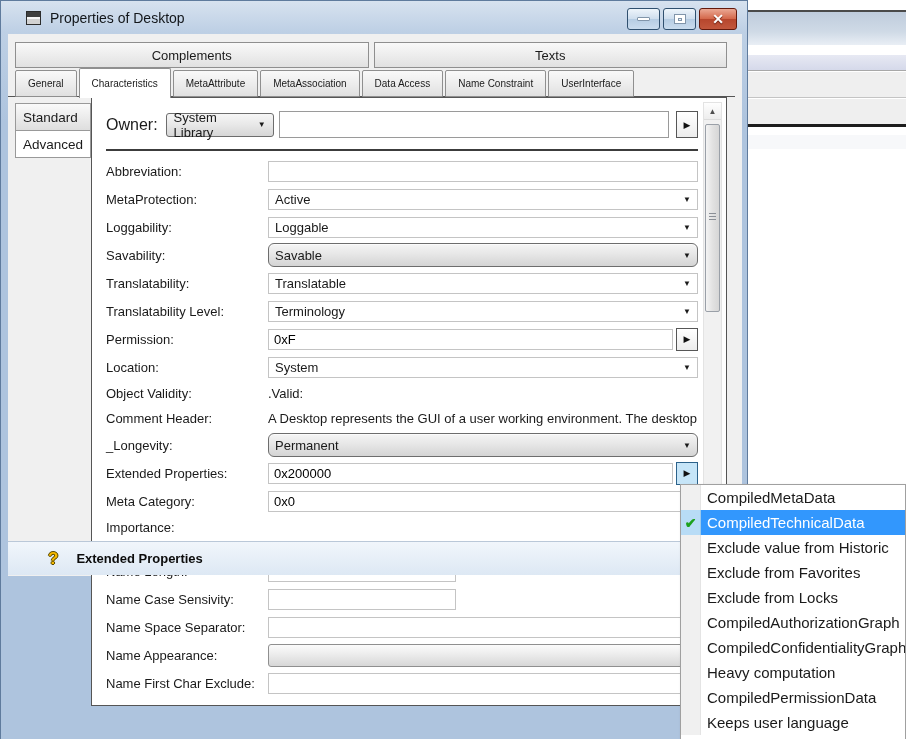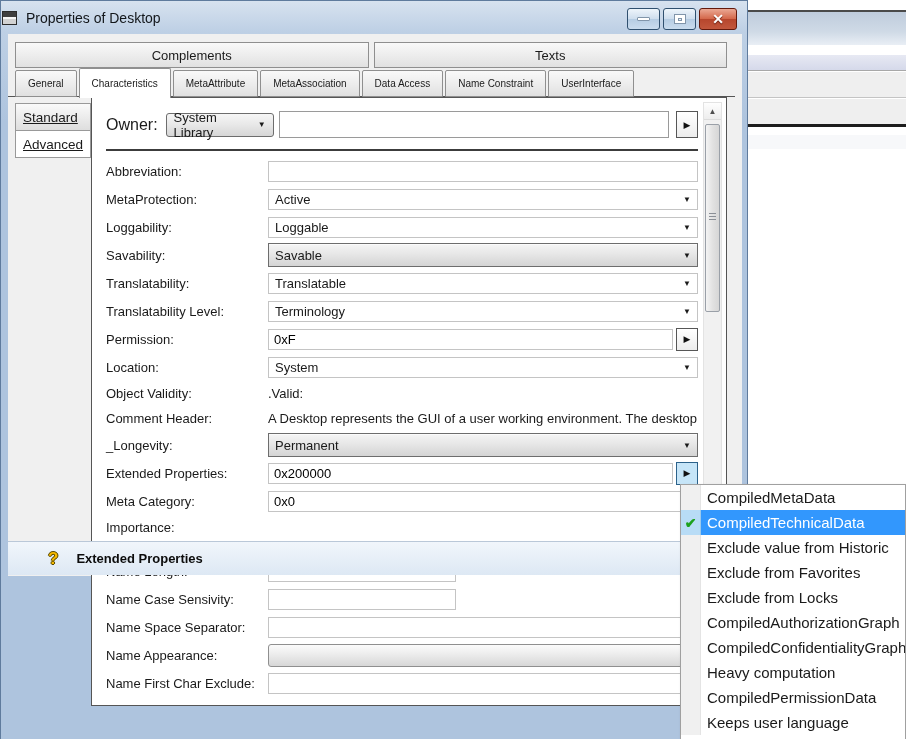--- a/index.html
+++ b/index.html
@@ -13,21 +13,21 @@
   .bg-band-lav { position:absolute; left:0; top:55px; width:100%; height:16px; background:linear-gradient(180deg,#e7e9f3,#d5d9ea); border-bottom:1px solid #a8a8a8; }
   .bg-band-gray1 { position:absolute; left:0; top:72px; width:100%; height:26px; background:#efefef; border-bottom:1px solid #c4c4c4; }
   .bg-band-gray2 { position:absolute; left:0; top:99px; width:100%; height:25px; background:#efefef; }
   .bg-line2 { position:absolute; left:0; top:124px; width:100%; height:3px; background:#1d1d1d; }
   .bg-band-soft { position:absolute; left:0; top:135px; width:100%; height:14px; background:#f7f8fa; }
 
   
   .dialog { position:absolute; left:0; top:0; width:748px; height:745px;
             background:linear-gradient(180deg,#d7e2ef 0%,#bed0e5 30px,#aec4de 120px,#aec4de 100%);
             border:1px solid #5f7b9d; }
-  .titlebar { position:relative; height:33px; display:flex; align-items:center; padding-left:1px; }
+  .titlebar { position:relative; height:33px; display:flex; align-items:center; padding-left:25px; }
   .win-icon { width:15px; height:14px; border:1px solid #2c2c2c; flex-shrink:0;
               background:linear-gradient(180deg,#3f3f3f 0 40%,#f7f7f7 40% 55%,#d2d2d2 55% 100%); }
   .title { margin-left:9px; font-size:14px; color:#12161a; }
   .winbtns { position:absolute; right:10px; top:7px; display:flex; gap:3px; }
   .wbtn { width:33px; height:22px; border:1px solid #30506f; border-radius:3px;
           display:flex; align-items:center; justify-content:center;
           background:linear-gradient(180deg,#eef5fb,#cfdeee 48%,#b4cbe2 48%,#cadcee); }
   .wbtn.close { width:38px; background:linear-gradient(180deg,#eba894,#d4694c 48%,#b6452c 48%,#c2573c); border-color:#63190c; }
   .g-min { width:13px; height:4px; background:#fff; border:1px solid #8195aa; border-radius:1px; }
   .g-max { width:12px; height:10px; border:1px solid #8195aa; background:#fff; display:flex; align-items:center; justify-content:center; }
@@ -43,21 +43,21 @@
 
   .maintabs { position:absolute; left:7px; top:34px; height:29px; display:flex; align-items:flex-end; z-index:3; }
   .mtab { height:27px; padding:0 12px; margin-right:2px; display:flex; align-items:center;
           background:linear-gradient(180deg,#f9f9f9,#ececec 55%,#e0e0e0);
           border:1px solid #8f8f8f; border-radius:2px 2px 0 0; font-size:10px; white-space:nowrap; }
   .mtab.active { height:30px; background:#fff; border-bottom:none; margin-bottom:-1px; z-index:4; }
   .tabline { position:absolute; left:0; top:62px; width:727px; height:1px; background:#555; }
 
   .sidetabs { position:absolute; left:7px; top:70px; width:76px; z-index:2; }
   .stab { height:28px; display:flex; align-items:center; padding-left:7px; font-size:13.5px;
-          background:linear-gradient(180deg,#fafafa,#dedede); border:1px solid #999; margin-top:-1px;text-decoration:underline; }
+          background:linear-gradient(180deg,#fafafa,#dedede); border:1px solid #999; margin-top:-1px; }
   .stab.active { background:#fff; }
 
   
   .panel { position:absolute; left:83px; top:63px; width:636px; height:609px; background:#fff; border:1px solid #555; }
   .form { position:absolute; left:14px; top:0; width:592px; }
 
   .owner-row { display:flex; align-items:center; margin-top:13px; height:27px; }
   .owner-label { font-size:16px; margin-right:8px; }
   .owner-combo { width:108px; height:24px; border:1px solid #6d6d6d; border-radius:3px;
                  background:linear-gradient(180deg,#f6f6f6,#e9e9e9 45%,#d6d6d6);
@@ -66,21 +66,21 @@
   .sep { border:none; border-top:2px solid #3c3c3c; margin:11px 0 6px 0; }
   .sep2 { border:none; border-top:2px solid #2a2a2a; margin:9px 0 6px -14px; width:606px; }
 
   .row { display:flex; align-items:center; height:28px; }
   .flabel { width:162px; flex-shrink:0; font-size:13px; }
   .finput { flex:1; height:21px; border:1px solid #c4c4c4; background:#fff; font:13px "Liberation Sans",sans-serif; padding:0 5px; outline:none; }
   .finput.small { flex:0 0 56px; }
   .finput.small2 { flex:0 0 46px; }
   .combo { flex:1; height:21px; border:1px solid #c4c4c4; background:#fff; display:flex; align-items:center; padding:0 6px; font-size:13px; }
   .combo .arr { margin-left:auto; font-size:8px; color:#1a1a1a; }
-  .combo.focused { height:24px; border:1px solid #6d6d6d; border-radius:0;
+  .combo.focused { height:24px; border:1px solid #6d6d6d; border-radius:6px;
                    background:linear-gradient(180deg,#f5f5f5,#e7e7e7 45%,#d4d4d4); box-shadow:inset 0 1px 0 #fbfbfb; }
   .more { flex:0 0 22px; height:23px; margin-left:3px; border:1px solid #565656; background:linear-gradient(180deg,#fff,#ececec);
           display:flex; align-items:center; justify-content:center; font-size:9px; color:#111; }
   .more.active { background:#c6e5f8; border-color:#2c628b; }
   .fstatic { flex:1; font-size:13px; white-space:nowrap; overflow:hidden; }
   .btn-appearance { flex:1; height:23px; border:1px solid #8f8f8f; border-radius:3px;
                     background:linear-gradient(180deg,#fbfbfb,#ececec 45%,#d7d7d7); }
 
   
   .vscroll { position:absolute; right:4px; top:4px; width:19px; height:600px; background:#f1f1f1; border:1px solid #e3e3e3; }

